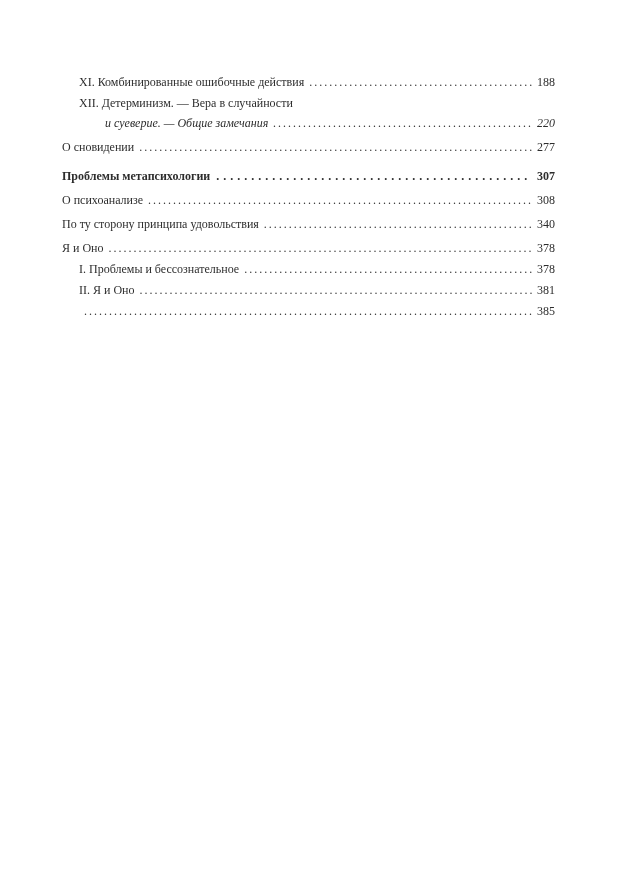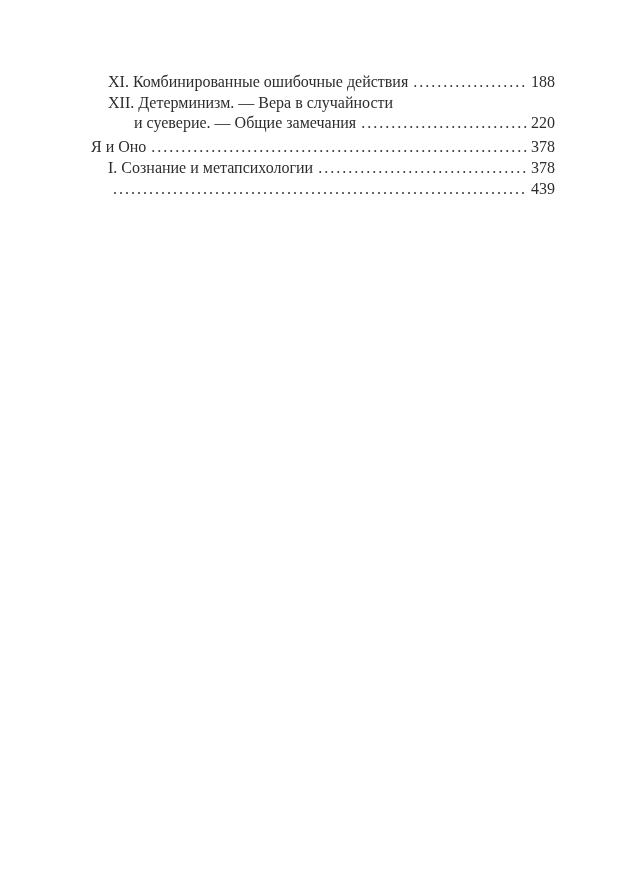--- a/index.html
+++ b/index.html
@@ -17,42 +17,41 @@
   }
   .book-page {
     position: absolute;
     left: 62px;
     top: 71px;
     width: 493px;
   }
   .toc-row {
     display: flex;
     align-items: flex-start;
-    font-size: 16px;
+    font-size: 12px;
     line-height: 20px;
     white-space: nowrap;
-    margin-left: 29px;
   }
   .toc-text { flex: 0 0 auto; }
   .leader {
     flex: 1 1 auto;
     overflow: hidden;
     white-space: nowrap;
     margin: 0 4px 0 5px;
     min-width: 8px;
   }
   .leader::after {
     content: "........................................................................................................................................................................................";
     letter-spacing: 2px;
     color: #3a3a3a;
   }
   .page-num { flex: 0 0 auto; }
   
   .e-sub  { padding-left: 17px; margin-top: 1px; }
-  .e-cont { padding-left: 43px; margin-top: 0; }
+  .e-cont { padding-left: 43px; margin-top: 0; font-style: italic; }
   .e-main { margin-top: 4px; }
   .e-main-bold {
     margin-top: 9px;
     font-weight: 700;
   }
   .e-main-bold .leader { margin: 0 7px 0 6px; }
   .e-main-bold .leader::after {
     letter-spacing: 4px;
     color: #2d2d2d;
   }
@@ -70,27 +69,52 @@
       </div>
       <div class="toc-row e-sub no-leader">
         <span class="toc-text">XII. Детерминизм. — Вера в случайности</span>
       </div>
       <div class="toc-row e-cont">
         <span class="toc-text">и суеверие. — Общие замечания</span>
         <span class="leader"></span>
         <span class="page-num">220</span>
       </div>
       <div class="toc-row e-main">
+        <span class="toc-text">О сновидении</span>
+        <span class="leader"></span>
+        <span class="page-num">277</span>
+      </div>
+      <div class="toc-row e-main-bold">
+        <span class="toc-text">Проблемы метапсихологии</span>
+        <span class="leader"></span>
+        <span class="page-num">307</span>
+      </div>
+      <div class="toc-row e-main">
+        <span class="toc-text">О психоанализе</span>
+        <span class="leader"></span>
+        <span class="page-num">308</span>
+      </div>
+      <div class="toc-row e-main">
+        <span class="toc-text">По ту сторону принципа удовольствия</span>
+        <span class="leader"></span>
+        <span class="page-num">340</span>
+      </div>
+      <div class="toc-row e-main">
         <span class="toc-text">Я и Оно</span>
         <span class="leader"></span>
         <span class="page-num">378</span>
       </div>
       <div class="toc-row e-sub">
-        <span class="toc-text">I. Сознание и метапсихологии</span>
+        <span class="toc-text">I. Проблемы и бессознательное</span>
         <span class="leader"></span>
         <span class="page-num">378</span>
       </div>
       <div class="toc-row e-sub">
+        <span class="toc-text">II. Я и Оно</span>
         <span class="leader"></span>
-        <span class="page-num">439</span>
+        <span class="page-num">381</span>
+      </div>
+      <div class="toc-row e-sub">
+        <span class="leader"></span>
+        <span class="page-num">385</span>
       </div>
     </div>
 </div>
 
 </body></html>

